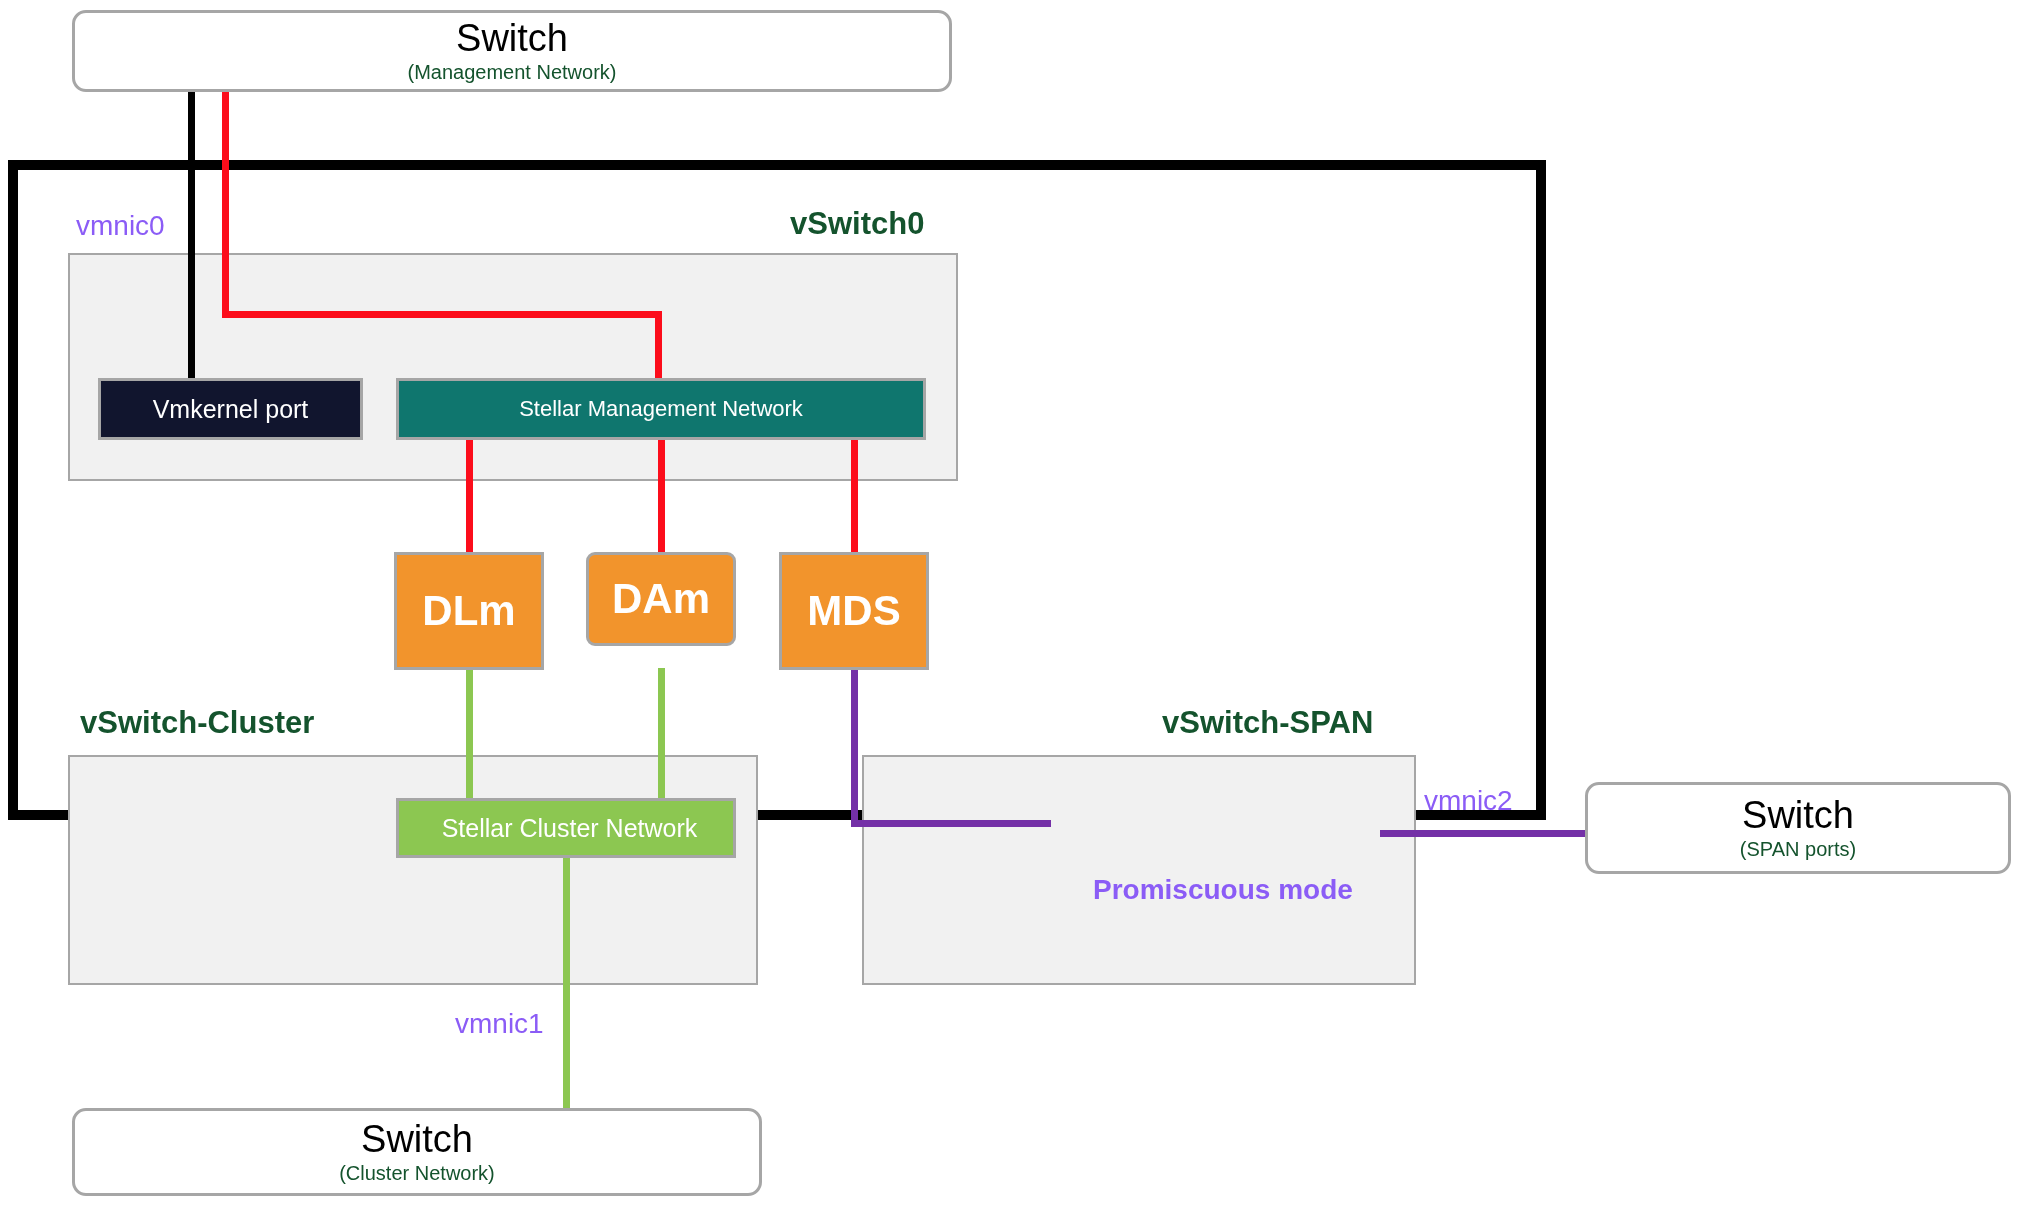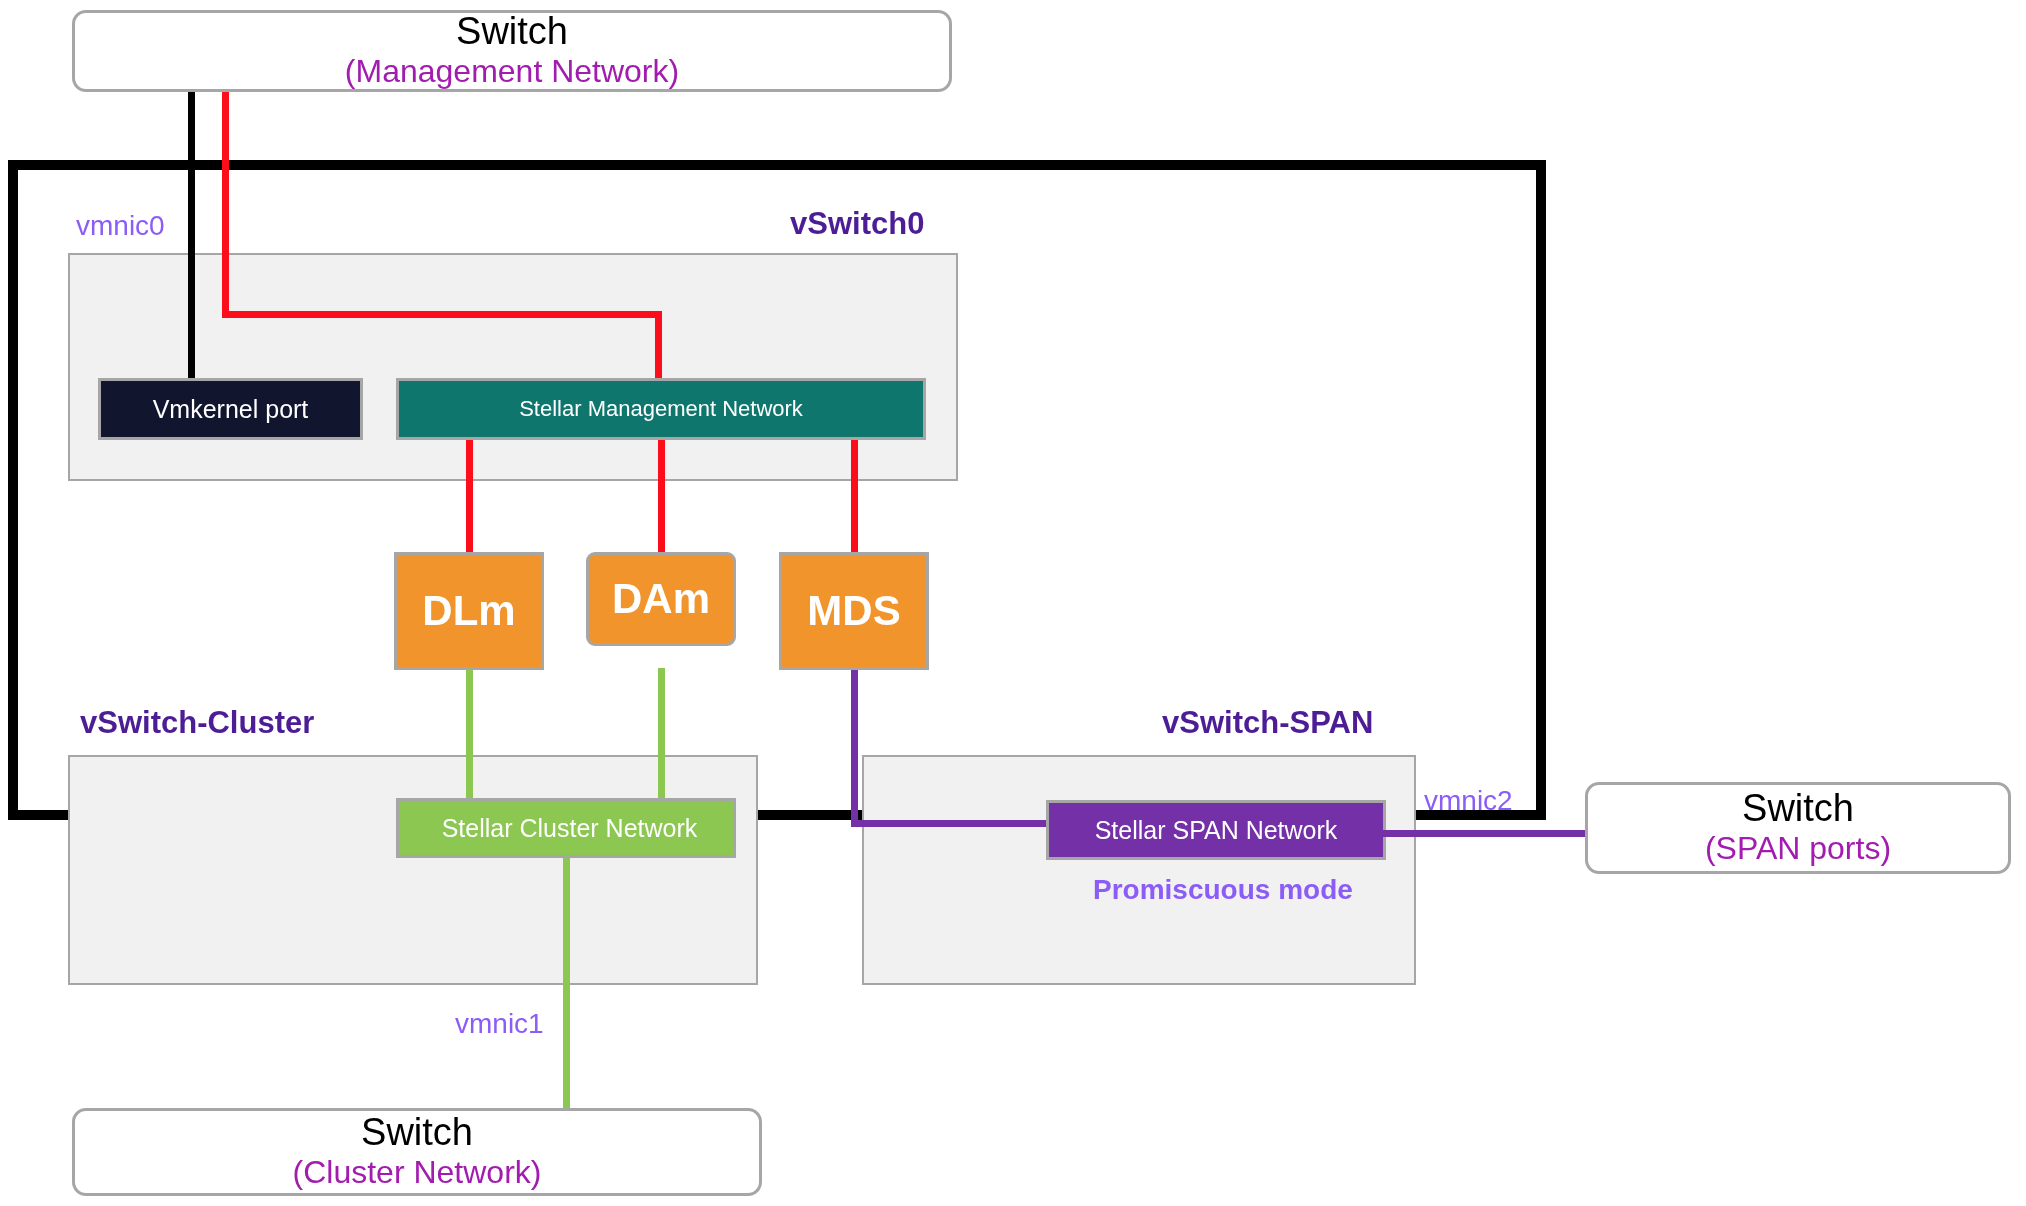--- a/index.html
+++ b/index.html
@@ -14,21 +14,21 @@
     border-radius:14px;
     display:flex;flex-direction:column;
     align-items:center;justify-content:center;
     box-sizing:border-box;
     z-index:30;
   }
   .switch-pill .sw-title{
     font-size:38px;color:#000;line-height:1.05;font-weight:400;
   }
   .switch-pill .sw-sub{
-    font-size:32px;color:#a21caf;line-height:1.1;font-weight:400;margin-top:2px;
+    font-size:20px;color:#14532d;line-height:1.1;font-weight:400;margin-top:2px;
   }
 
   
   #host-box{
     position:absolute;
     left:8px;top:160px;width:1538px;height:660px;
     border:10px solid #000000;
     box-sizing:border-box;
     background:transparent;
     z-index:5;
@@ -37,21 +37,21 @@
   
   .vswitch-area{
     position:absolute;
     background:#f1f1f1;
     border:2px solid #a6a6a6;
     box-sizing:border-box;
     z-index:10;
   }
   .vswitch-label{
     position:absolute;
-    font-size:31px;font-weight:bold;color:#4c1d95;
+    font-size:31px;font-weight:bold;color:#14532d;
     white-space:nowrap;
     z-index:22;
   }
 
   
   .netbar{
     position:absolute;
     border:3px solid #a6a6a6;
     box-sizing:border-box;
     display:flex;align-items:center;justify-content:center;
@@ -138,23 +138,20 @@
   </div>
 
   <div class="netbar" id="mgmt-network" style="left:396px;top:378px;width:530px;height:62px;">
     <span>Stellar Management Network</span>
   </div>
 
   <div class="netbar" id="cluster-network" style="left:396px;top:798px;width:340px;height:60px;padding-left:7px;">
     <span>Stellar Cluster Network</span>
   </div>
 
-  <div class="netbar" id="span-network" style="left:1046px;top:800px;width:340px;height:60px;">
-    <span>Stellar SPAN Network</span>
-  </div>
 
   <div class="vm-box" id="vm-dlm" style="left:394px;top:552px;width:150px;height:118px;">
     <span>DLm</span>
   </div>
 
   <div class="vm-box" id="vm-dam" style="left:586px;top:552px;width:150px;height:94px;border-radius:9px;">
     <span>DAm</span>
   </div>
 
   <div class="vm-box" id="vm-mds" style="left:779px;top:552px;width:150px;height:118px;">

